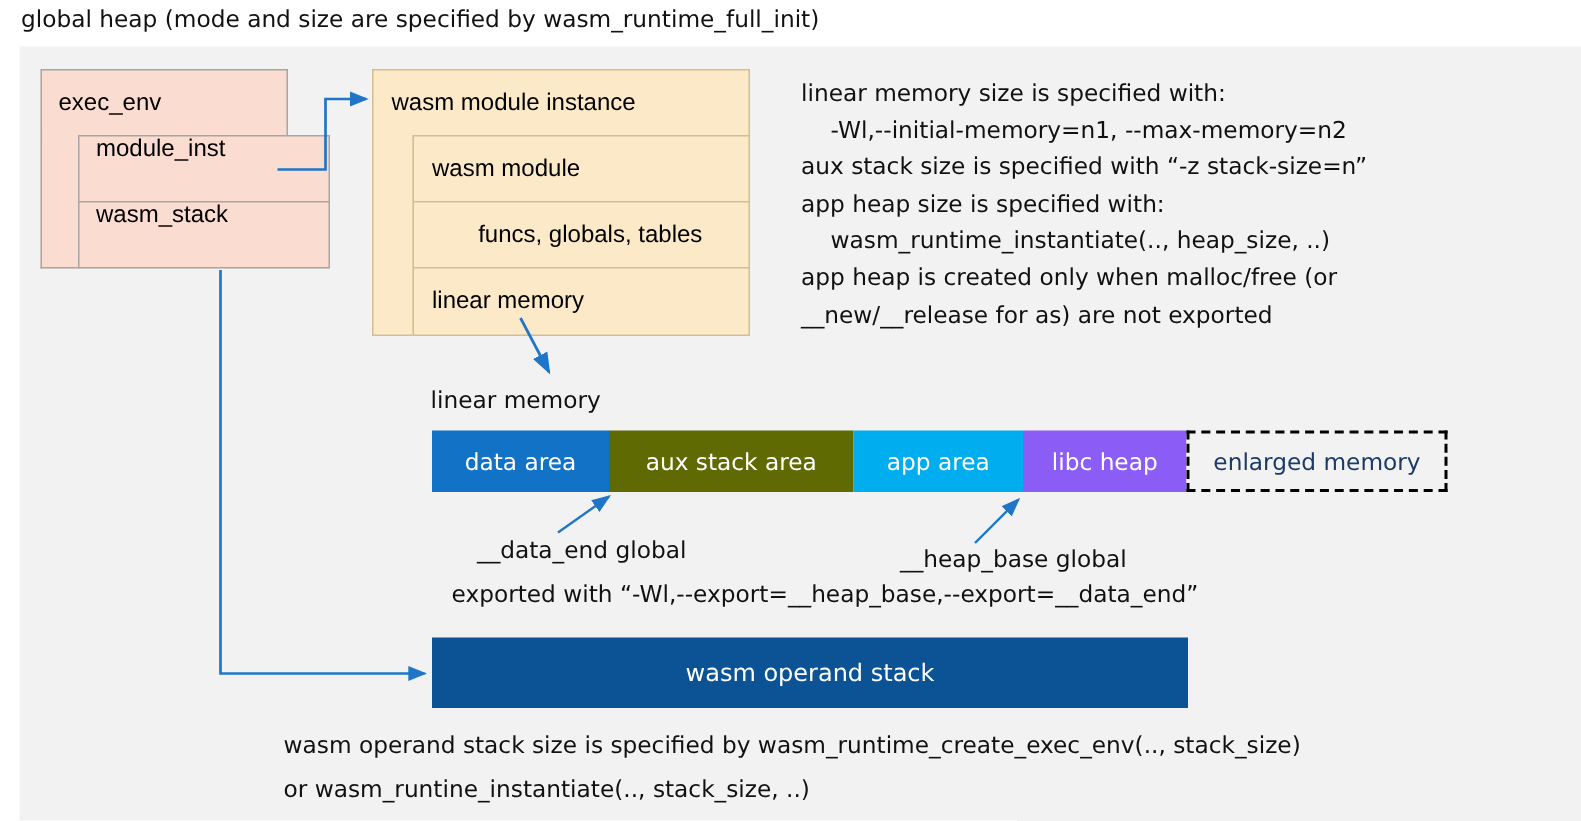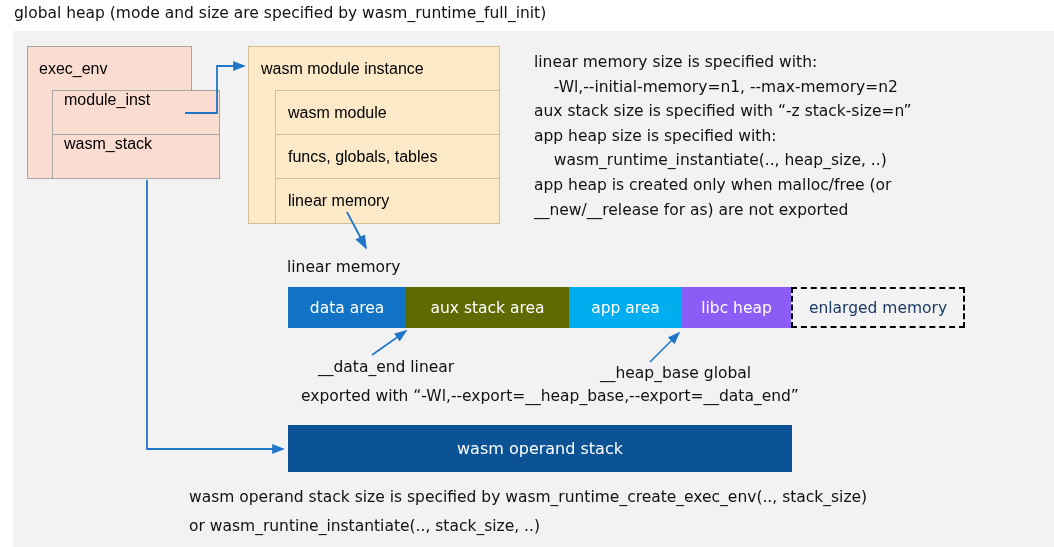--- a/index.html
+++ b/index.html
@@ -106,21 +106,21 @@
   .inst-row {
     position: absolute;
     left: 27px;
     width: 225px; height: 45px;
     background: #fce9c7;
     border: 1px solid #d3bd91;
     box-sizing: border-box;
     display: flex; align-items: center;
   }
   .inst-row.r1 { top: 44px; }
-  .inst-row.r2 { top: 88px; }
+  .inst-row.r2 { top: 88px; justify-content: center; }
   .inst-row.r3 { top: 132px; height: 46px; }
   .inst-row .cell-label { padding-left: 12px; font-size: 16px; color: #000; }
 
   
   .notes {
     position: absolute;
     left: 534px;
     top: 50px;
     width: 500px;
     font-size: 15.5px;
@@ -261,21 +261,21 @@
         <span>app area</span>
       </div>
       <div class="seg" style="width: 109px; background: #8b5cf6;">
         <span>libc heap</span>
       </div>
       <div class="seg enlarged" style="width: 174px;">
         <span>enlarged memory</span>
       </div>
     </div>
 
-  <div class="ann ann-data-end">__data_end linear</div>
+  <div class="ann ann-data-end">__data_end global</div>
   <div class="ann ann-heap-base">__heap_base global</div>
   <div class="ann ann-export">exported with “-Wl,--export=__heap_base,--export=__data_end”</div>
 
   <div class="opstack">
     <span>wasm operand stack</span>
   </div>
   <div class="opstack-note">wasm operand stack size is specified by wasm_runtime_create_exec_env(.., stack_size)
 or wasm_runtine_instantiate(.., stack_size, ..)</div>
 
   <svg class="wires" viewBox="0 0 1054 547">

